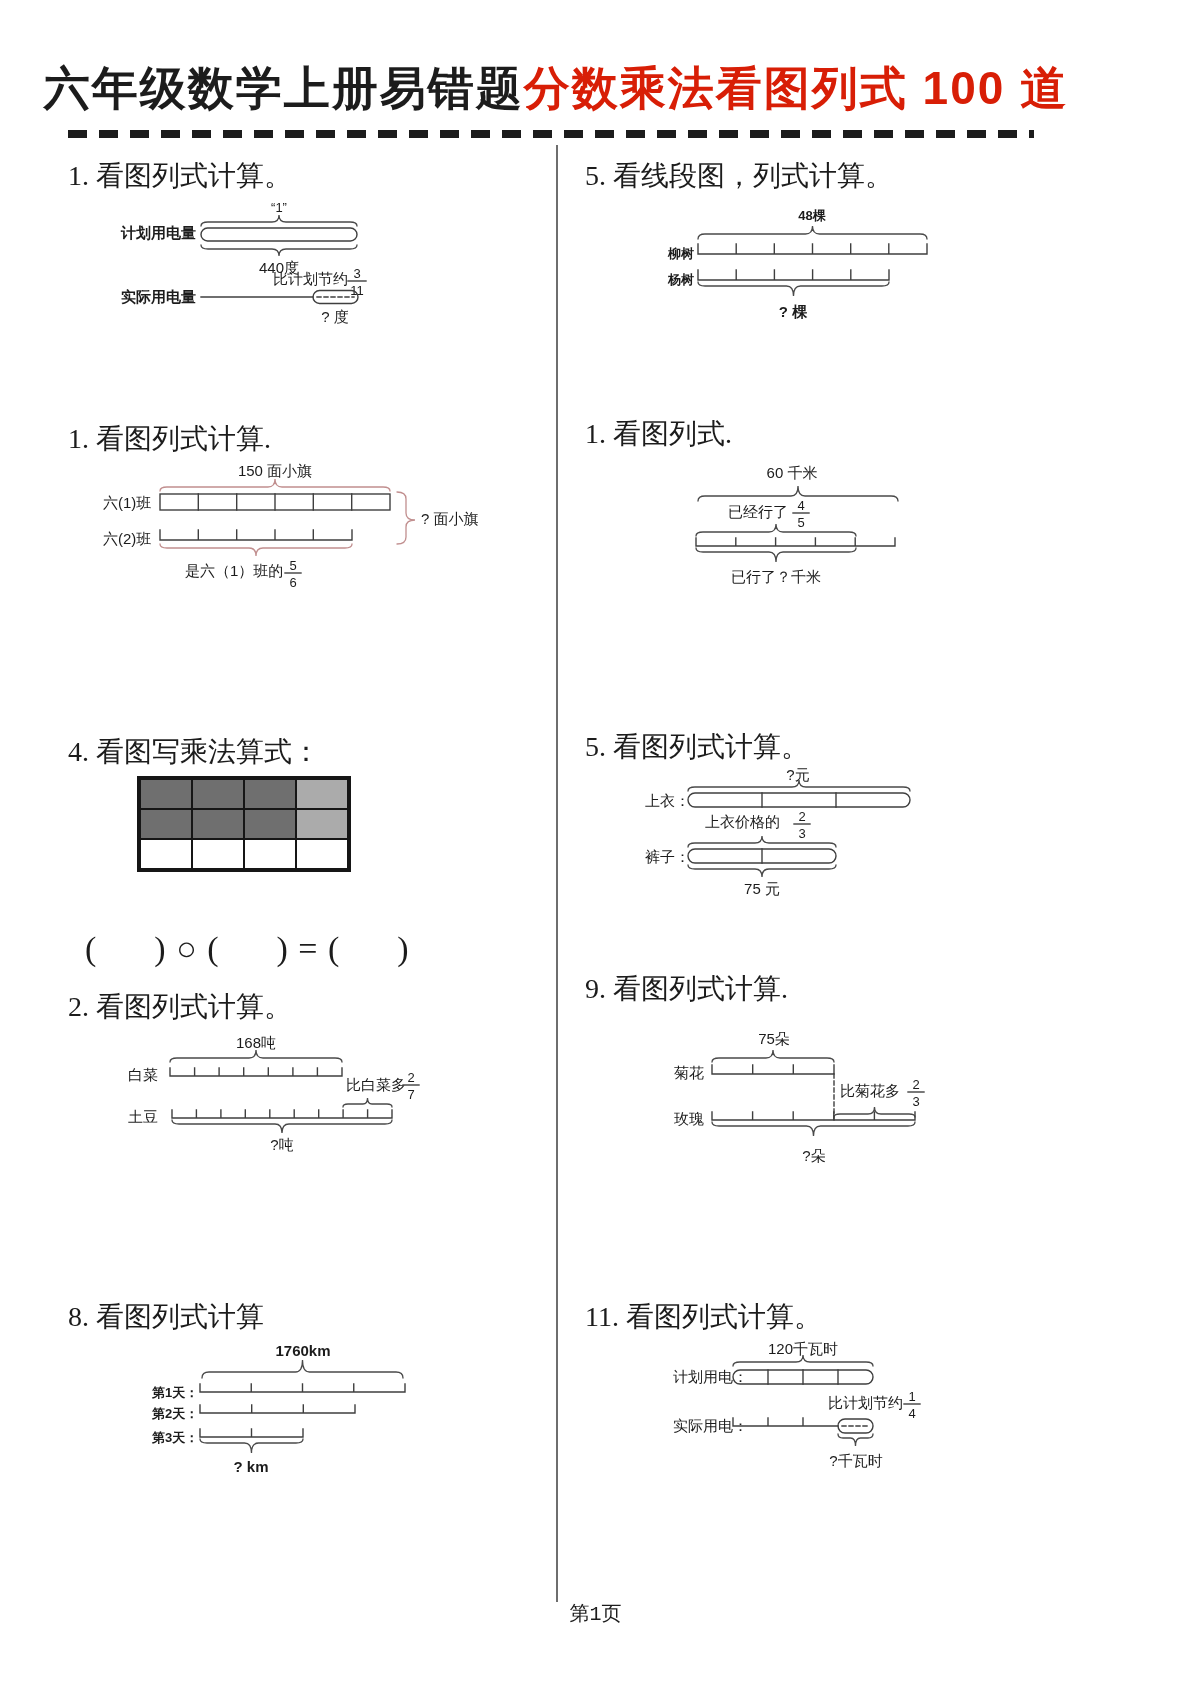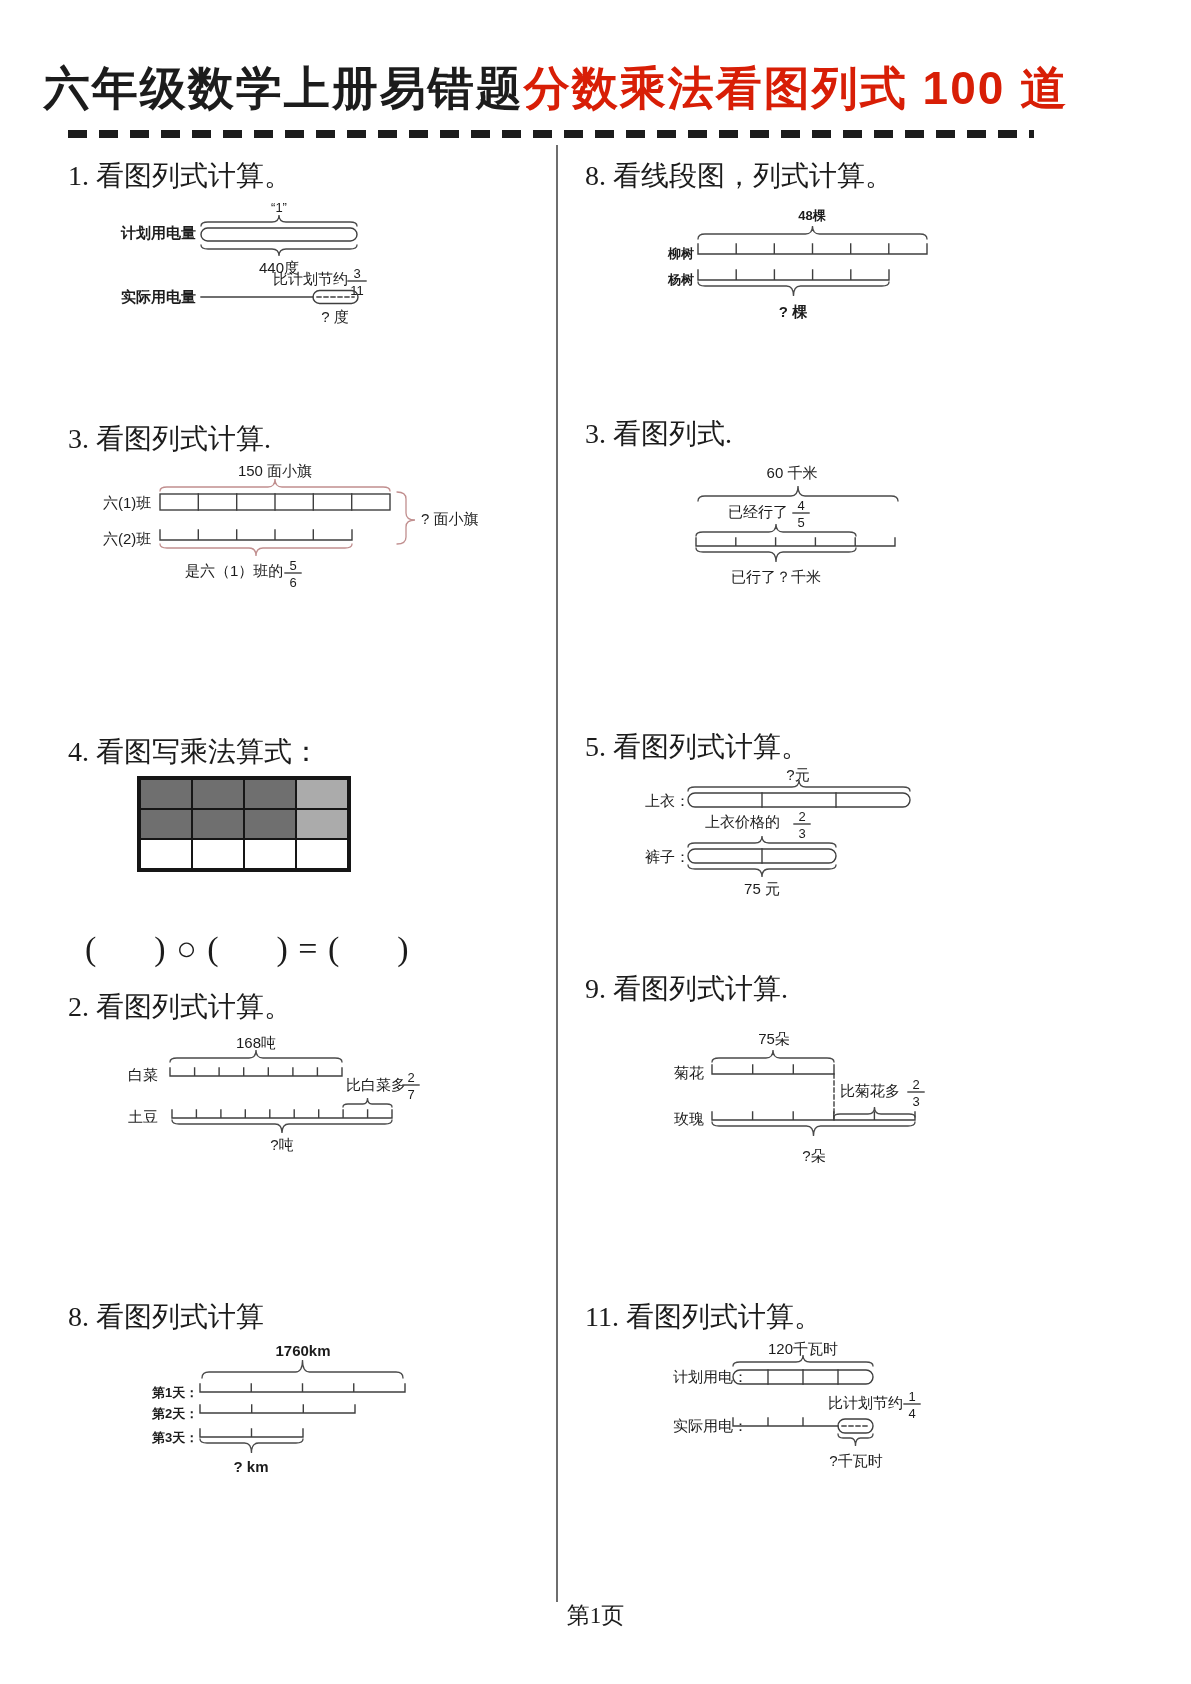--- a/index.html
+++ b/index.html
@@ -12,21 +12,21 @@
   .abs{position:absolute;}
   .title{top:58px;left:0;width:1112px;text-align:center;
          font-family:"Liberation Sans",sans-serif;font-weight:900;
          font-size:46px;letter-spacing:2px;white-space:nowrap;}
   .title .red{color:var(--title-red);}
   .dashrule{top:130px;left:68px;width:966px;height:8px;
     background:repeating-linear-gradient(90deg,var(--ink) 0 19px,transparent 19px 31px);}
   .vdivider{top:145px;left:556px;width:2px;height:1457px;background:#6e6e6e;}
   .heading{font-size:28px;font-family:Liberation Serif, serif;white-space:nowrap;text-align:right;}
   .equation{font-size:34px;white-space:pre;letter-spacing:1px;}
-  .footer{top:1600px;left:0;width:1191px;text-align:center;font-size:23px;}
+  .footer{top:1600px;left:0;width:1191px;text-align:center;font-size:20px;font-family:Liberation Mono, monospace;}
   
   svg{overflow:visible;}
   .ln{stroke:var(--diagram);stroke-width:1.4;fill:none;stroke-linecap:square;}
   .br{stroke:#4a4a4a;stroke-width:1.3;fill:none;stroke-linecap:round;}
   .pk{stroke:var(--brace-pink);}
   .ds{stroke-dasharray:4 3;}
   text{font:15px "Liberation Sans",sans-serif;fill:var(--ink);}
   text.mid{text-anchor:middle;}
   text.tb{font-weight:bold;}
   text.fr{font-size:13px;text-anchor:middle;}
@@ -60,21 +60,21 @@
     <path class="ln" d="M253,81 H271"></path>
     <text class="fr" x="262" y="95">11</text>
   </g>
   <text class="tb" x="26" y="102">实际用电量</text>
   <path class="ln" d="M106,97 H218"></path>
   <rect class="ln" x="218" y="90.5" width="45" height="13" rx="6.5"></rect>
   <path class="ln ds" d="M222,97 H259"></path>
   <text class="mid" x="240" y="122">? 度</text>
 </svg>
 
-<div class="abs heading" style="left:68px;top:420px">3. 看图列式计算.</div>
+<div class="abs heading" style="left:68px;top:420px">1. 看图列式计算.</div>
 <svg class="abs" style="left:85px;top:462px" width="440" height="128" viewBox="0 0 440 128">
   <text class="mid" x="190" y="14">150 面小旗</text>
   <path class="br pk" d="M75,29 Q75,25 82,25 H183 Q190,25 190,17 Q190,25 197,25 H298 Q305,25 305,29"></path>
   <text x="18" y="46">六(1)班</text>
   <rect class="ln" x="75" y="32" width="230" height="16"></rect>
   <path class="ln" d="M113.3,32 V48 M151.7,32 V48 M190,32 V48 M228.3,32 V48 M266.7,32 V48"></path>
   <text x="18" y="82">六(2)班</text>
   <path class="ln" d="M75,78 H267 M75,68 V78 M113.3,68 V78 M151.7,68 V78 M190,68 V78 M228.3,68 V78 M267,68 V78"></path>
   <path class="br pk" d="M312,30 Q321,30 321,37 V51 Q321,58 330,58 Q321,58 321,65 V75 Q321,82 312,82"></path>
   <text x="336" y="62">? 面小旗</text>
@@ -130,33 +130,33 @@
   <text class="tb sm" x="7" y="55">第1天：</text>
   <path class="ln" d="M55,50 H260 M55,42 V50 M106.25,42 V50 M157.5,42 V50 M208.75,42 V50 M260,42 V50"></path>
   <text class="tb sm" x="7" y="76">第2天：</text>
   <path class="ln" d="M55,71 H210 M55,63 V71 M106.7,63 V71 M158.3,63 V71 M210,63 V71"></path>
   <text class="tb sm" x="7" y="100">第3天：</text>
   <path class="ln" d="M55,95 H158 M55,87 V95 M106.5,87 V95 M158,87 V95"></path>
   <path class="br" d="M55,97 Q55,101 62,101 H99.5 Q106.5,101 106.5,111 Q106.5,101 113.5,101 H151 Q158,101 158,97"></path>
   <text class="mid tb" x="106" y="130">? km</text>
 </svg>
 
-<div class="abs heading" style="left:585px;top:157px">8. 看线段图，列式计算。</div>
+<div class="abs heading" style="left:585px;top:157px">5. 看线段图，列式计算。</div>
 <svg class="abs" style="left:655px;top:206px" width="295" height="118" viewBox="0 0 295 118">
   <text class="mid tb sm" x="157" y="14">48棵</text>
   <path class="br" d="M43,33 Q43,28 50,28 H150.5 Q157.5,28 157.5,20 Q157.5,28 164.5,28 H265 Q272,28 272,33"></path>
   <text class="tb sm" x="13" y="52">柳树</text>
   <path class="ln" d="M43,48 H272 M43,38 V48 M81.2,38 V48 M119.3,38 V48 M157.5,38 V48 M195.7,38 V48 M233.8,38 V48 M272,38 V48"></path>
   <text class="tb sm" x="13" y="78">杨树</text>
   <path class="ln" d="M43,74 H234 M43,64 V74 M81.2,64 V74 M119.4,64 V74 M157.6,64 V74 M195.8,64 V74 M234,64 V74"></path>
   <path class="br" d="M43,76 Q43,80 50,80 H131.5 Q138.5,80 138.5,90 Q138.5,80 145.5,80 H227 Q234,80 234,76"></path>
   <text class="mid tb" x="138" y="111">? 棵</text>
 </svg>
 
-<div class="abs heading" style="left:585px;top:415px">3. 看图列式.</div>
+<div class="abs heading" style="left:585px;top:415px">1. 看图列式.</div>
 <svg class="abs" style="left:648px;top:460px" width="302" height="128" viewBox="0 0 302 128">
   <text class="mid" x="144" y="18">60 千米</text>
   <path class="br" d="M50,41 Q50,36 57,36 H143 Q150,36 150,26 Q150,36 157,36 H243 Q250,36 250,41"></path>
   <text x="80" y="57">已经行了</text>
   <g>
     <text class="fr" x="153" y="50">4</text>
     <path class="ln" d="M145,53 H161"></path>
     <text class="fr" x="153" y="67">5</text>
   </g>
   <path class="br" d="M48,76 Q48,72 55,72 H121 Q128,72 128,64 Q128,72 135,72 H201 Q208,72 208,76"></path>

